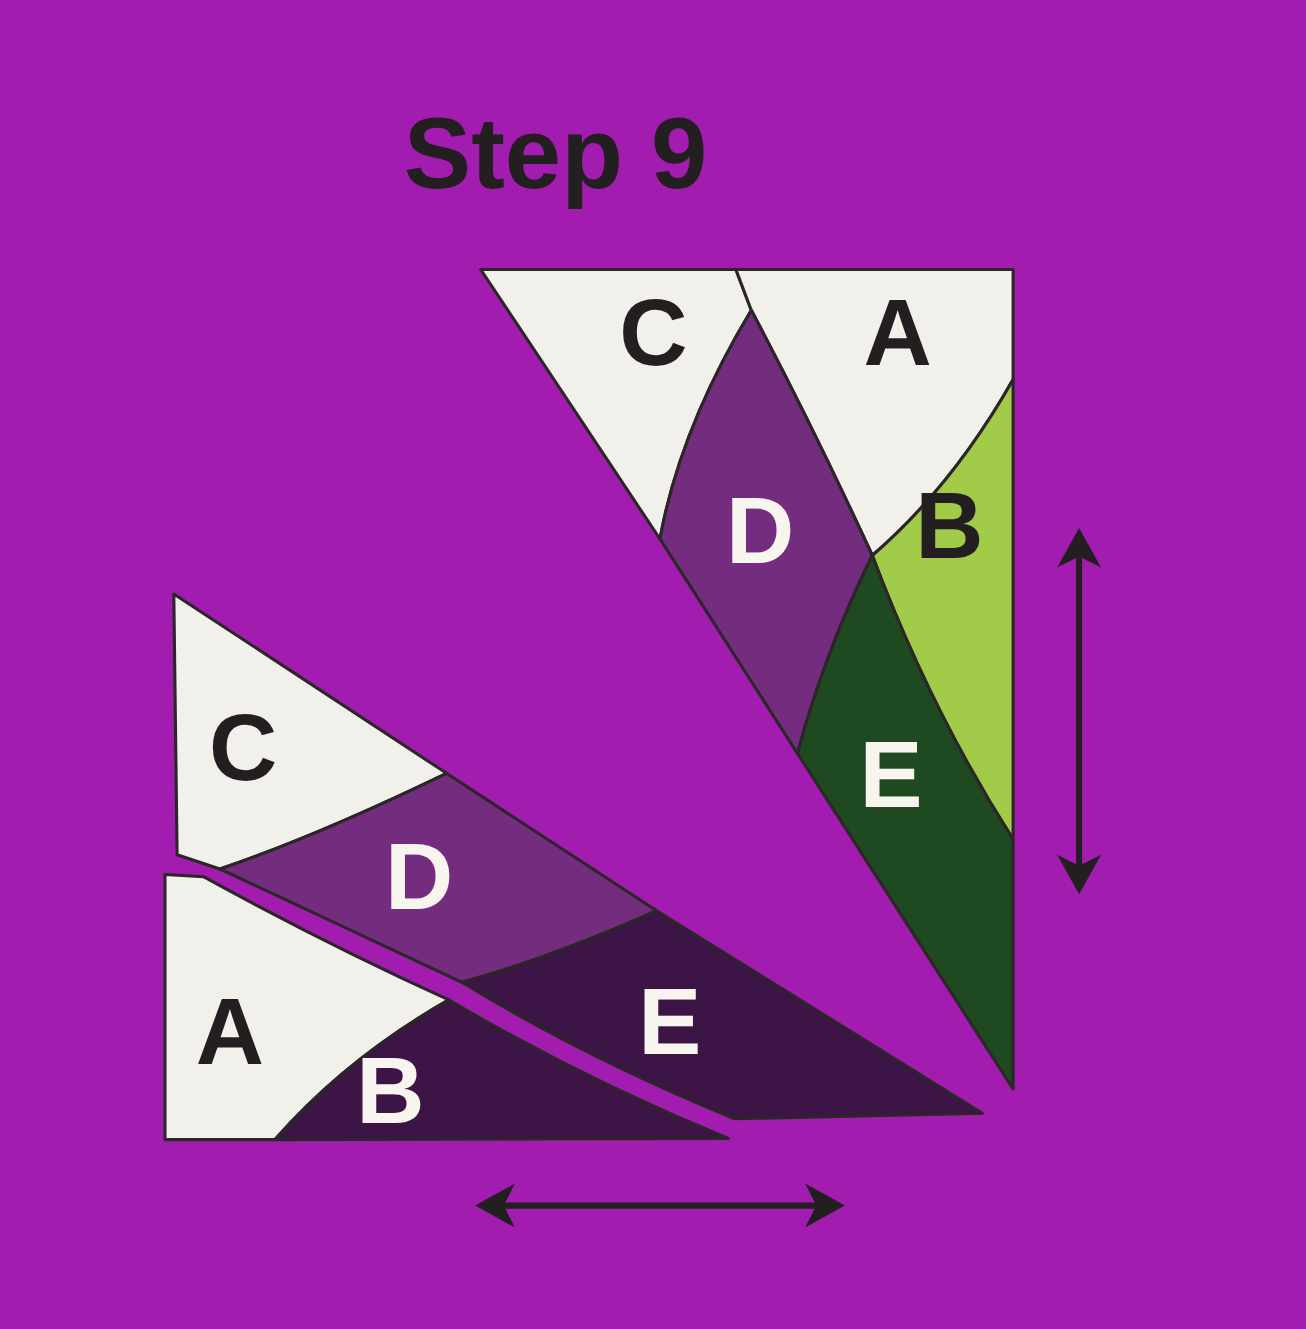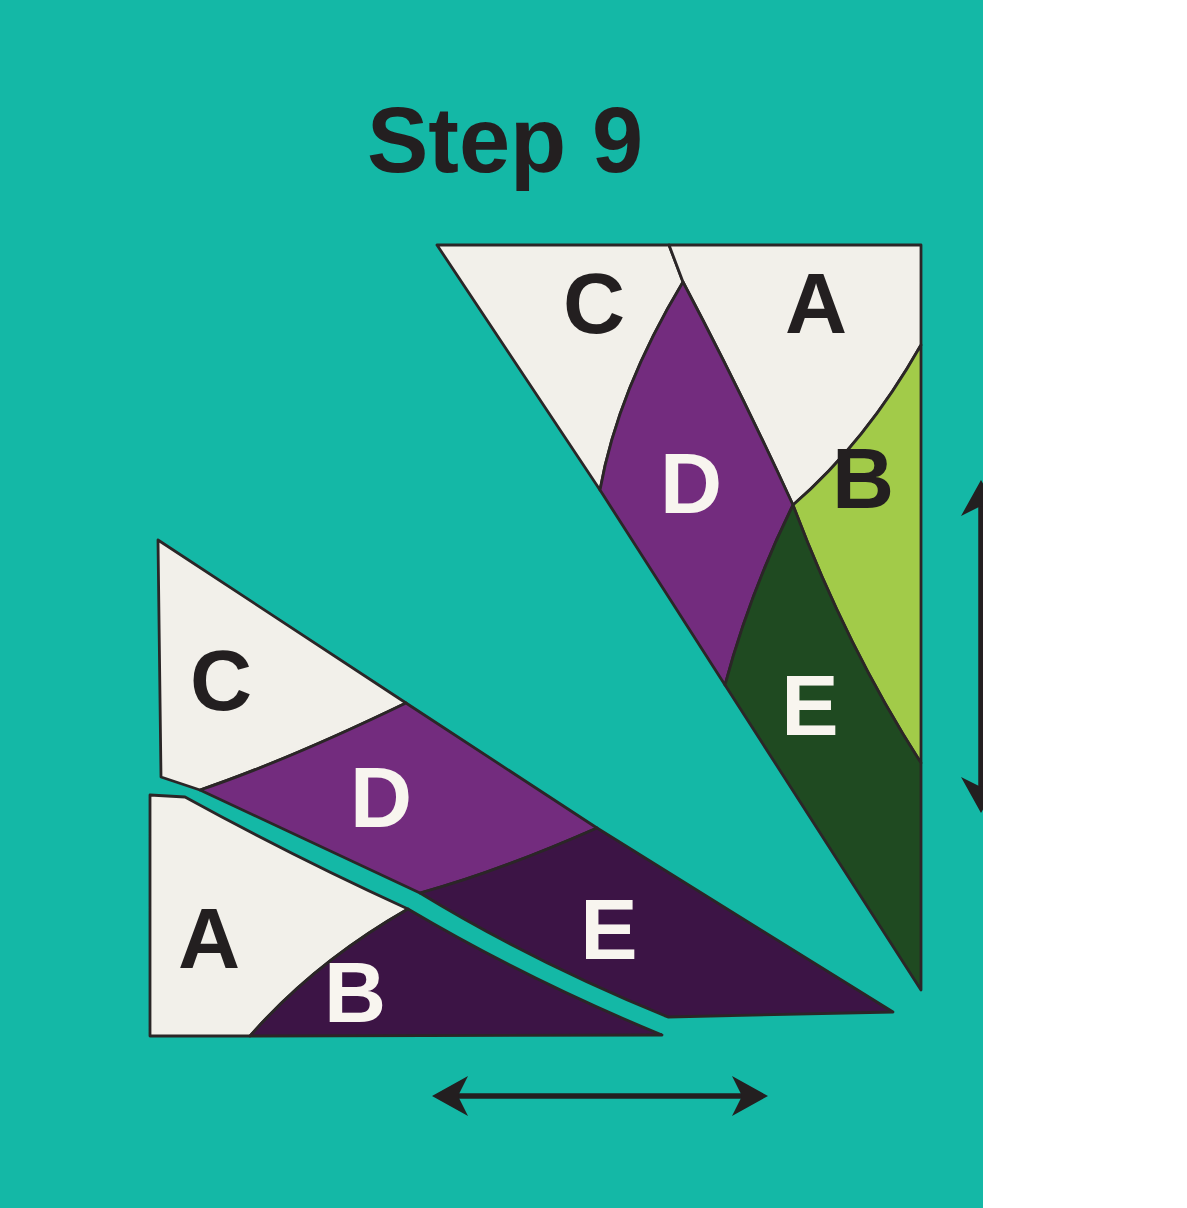--- a/index.html
+++ b/index.html
@@ -1,16 +1,16 @@
 <!DOCTYPE html>
 <html><head>
 <meta charset="utf-8">
 <style>
   html,body{margin:0;padding:0;background:#ffffff;}
-  #stage{position:relative;width:983px;height:1208px;background:#14b8a6;overflow:hidden;
+  #stage{position:relative;width:1187px;height:1208px;background:#a21caf;overflow:hidden;
          font-family:"Liberation Sans",sans-serif;}
   svg{display:block;}
   .title{font-family:"Liberation Sans",sans-serif;font-size:92px;font-weight:600;fill:#231F20;}
   .piece-label{font-family:"Liberation Sans",sans-serif;font-size:86px;font-weight:600;}
 </style>
 </head>
 <body>
 
 <div id="stage">
   <svg id="diagram-svg" width="1187" height="1208" viewBox="0 0 1187 1208" xmlns="http://www.w3.org/2000/svg">

